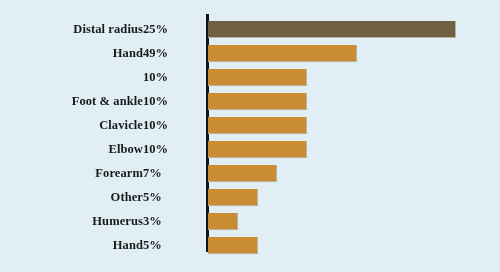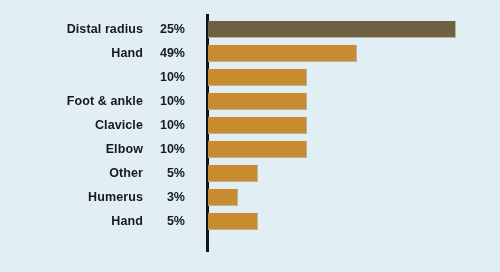--- a/index.html
+++ b/index.html
@@ -11,20 +11,21 @@
     height: 272px;
     background: #e1eff5;
     font-family: "Liberation Sans", sans-serif;
     overflow: hidden;
   }
   #chart-figure {
     position: relative;
     width: 408px;
     height: 272px;
     background: #e1eff5;
+    font-family: Liberation Serif, serif;
   }
   
   #rows {
     position: absolute;
     left: 0;
     top: 21px;
     width: 500px;
   }
   .bar-row {
     position: relative;
@@ -45,21 +46,20 @@
     letter-spacing: 0.1px;
     white-space: nowrap;
   }
   .row-value {
     position: absolute;
     left: 143px;
     top: 0;
     width: 42px;
     height: 17px;
     line-height: 17px;
-    text-align: right;
     font-size: 12.5px;
     font-weight: bold;
     color: #17191b;
     white-space: nowrap;
   }
   .bar-track {
     position: absolute;
     left: 208px;
     top: 0;
     right: 0;
@@ -126,20 +126,27 @@
         </div>
       </div>
       <div class="bar-row">
         <div class="row-label">Elbow</div>
         <div class="row-value">10%</div>
         <div class="bar-track">
           <div class="bar" style="width: 99.2px; background: rgb(202, 140, 48);"></div>
         </div>
       </div>
       <div class="bar-row">
+        <div class="row-label">Forearm</div>
+        <div class="row-value">7%</div>
+        <div class="bar-track">
+          <div class="bar" style="width: 69.44px; background: rgb(202, 140, 48);"></div>
+        </div>
+      </div>
+      <div class="bar-row">
         <div class="row-label">Other</div>
         <div class="row-value">5%</div>
         <div class="bar-track">
           <div class="bar" style="width: 49.6px; background: rgb(202, 140, 48);"></div>
         </div>
       </div>
       <div class="bar-row">
         <div class="row-label">Humerus</div>
         <div class="row-value">3%</div>
         <div class="bar-track">

